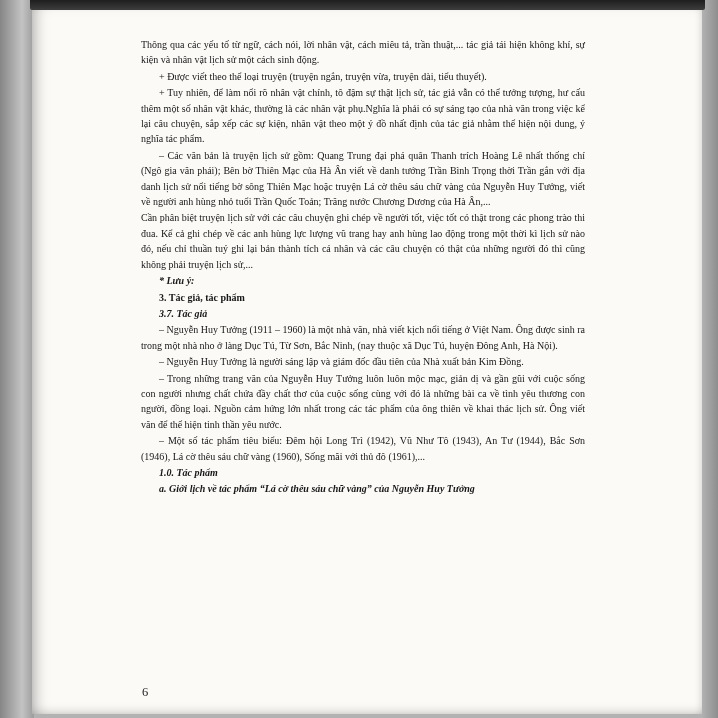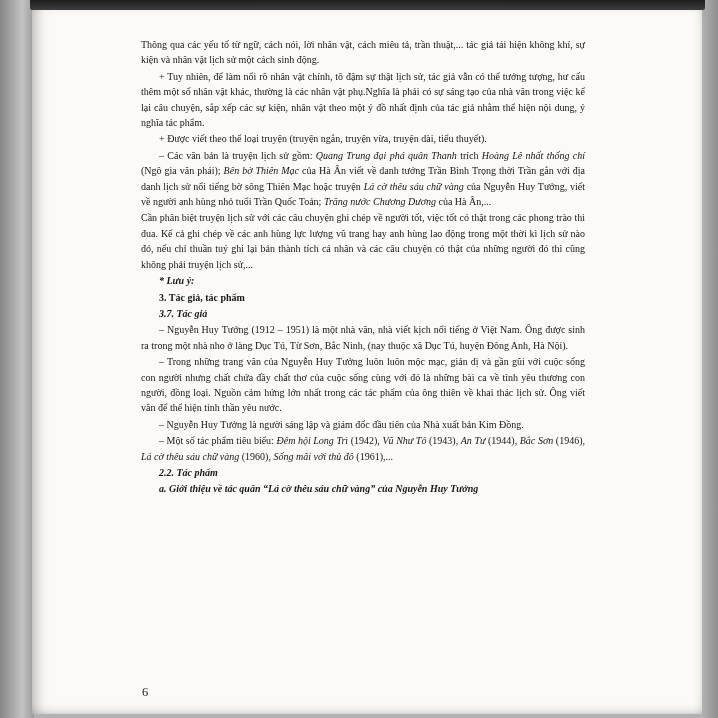--- a/index.html
+++ b/index.html
@@ -28,47 +28,47 @@
     box-shadow:inset 12px 0 16px -11px rgba(0,0,0,.38),
                inset -7px 0 9px -7px rgba(0,0,0,.18),
                inset 0 -9px 12px -9px rgba(0,0,0,.22);
   }
   .content{
     position:absolute;top:27px;left:109px;right:117px;
     color:#161616;font-size:10px;line-height:15.4px;text-align:justify;
   }
   .para{margin:0 0 1px 0;}
   .indent{text-indent:18px;}
-  .i{font-style:italic;}
+  .i{}
   .b{font-weight:bold;}
   .bi{font-weight:bold;font-style:italic;}
   .page-number{
     position:absolute;left:110px;bottom:14px;
     font-size:12.5px;color:#222;
   }
 </style>
 </head>
 <body>
 
 <div class="photo">
   <div class="side-left"></div>
   <div class="side-right"></div>
   <div class="top-edge"></div>
   <div class="page">
     <div class="content" id="content">
         <p class="para"><span>Thông qua các yếu tố từ ngữ, cách nói, lời nhân vật, cách miêu tả, trần thuật,... tác giả tái hiện không khí, sự kiện và nhân vật lịch sử một cách sinh động.</span></p>
+        <p class="para indent"><span>+ Được viết theo thể loại truyện (truyện ngắn, truyện vừa, truyện dài, tiểu thuyết).</span></p>
         <p class="para indent"><span>+ Tuy nhiên, để làm nổi rõ nhân vật chính, tô đậm sự thật lịch sử, tác giả vẫn có thể tưởng tượng, hư cấu thêm một số nhân vật khác, thường là các nhân vật phụ.Nghĩa là phải có sự sáng tạo của nhà văn trong việc kể lại câu chuyện, sắp xếp các sự kiện, nhân vật theo một ý đồ nhất định của tác giả nhằm thể hiện nội dung, ý nghĩa tác phẩm.</span></p>
-        <p class="para indent"><span>+ Được viết theo thể loại truyện (truyện ngắn, truyện vừa, truyện dài, tiểu thuyết).</span></p>
         <p class="para indent"><span>– Các văn bản là truyện lịch sử gồm: </span><span class="i">Quang Trung đại phá quân Thanh</span><span> trích </span><span class="i">Hoàng Lê nhất thống chí</span><span> (Ngô gia văn phái); </span><span class="i">Bên bờ Thiên Mạc</span><span> của Hà Ân viết về danh tướng Trần Bình Trọng thời Trần gắn với địa danh lịch sử nổi tiếng bờ sông Thiên Mạc hoặc truyện </span><span class="i">Lá cờ thêu sáu chữ vàng</span><span> của Nguyễn Huy Tưởng, viết về người anh hùng nhỏ tuổi Trần Quốc Toản; </span><span class="i">Trăng nước Chương Dương</span><span> của Hà Ân,...</span></p>
         <p class="para"><span>Cần phân biệt truyện lịch sử với các câu chuyện ghi chép về người tốt, việc tốt có thật trong các phong trào thi đua. Kể cả ghi chép về các anh hùng lực lượng vũ trang hay anh hùng lao động trong một thời kì lịch sử nào đó, nếu chỉ thuần tuý ghi lại bản thành tích cá nhân và các câu chuyện có thật của những người đó thì cũng không phải truyện lịch sử,...</span></p>
         <p class="para indent"><span class="bi">* Lưu ý:</span></p>
         <p class="para indent"><span class="b">3. Tác giả, tác phẩm</span></p>
         <p class="para indent"><span class="bi">3.7. Tác giả</span></p>
-        <p class="para indent"><span>– Nguyễn Huy Tưởng (1912 – 1951) là một nhà văn, nhà viết kịch nổi tiếng ở Việt Nam. Ông được sinh ra trong một nhà nho ở làng Dục Tú, Từ Sơn, Bắc Ninh, (nay thuộc xã Dục Tú, huyện Đông Anh, Hà Nội).</span></p>
+        <p class="para indent"><span>– Nguyễn Huy Tưởng (1911 – 1960) là một nhà văn, nhà viết kịch nổi tiếng ở Việt Nam. Ông được sinh ra trong một nhà nho ở làng Dục Tú, Từ Sơn, Bắc Ninh, (nay thuộc xã Dục Tú, huyện Đông Anh, Hà Nội).</span></p>
+        <p class="para indent"><span>– Nguyễn Huy Tưởng là người sáng lập và giám đốc đầu tiên của Nhà xuất bản Kim Đồng.</span></p>
         <p class="para indent"><span>– Trong những trang văn của Nguyễn Huy Tưởng luôn luôn mộc mạc, giản dị và gần gũi với cuộc sống con người nhưng chất chứa đầy chất thơ của cuộc sống cùng với đó là những bài ca về tình yêu thương con người, đồng loại. Nguồn cảm hứng lớn nhất trong các tác phẩm của ông thiên về khai thác lịch sử. Ông viết văn để thể hiện tinh thần yêu nước.</span></p>
-        <p class="para indent"><span>– Nguyễn Huy Tưởng là người sáng lập và giám đốc đầu tiên của Nhà xuất bản Kim Đồng.</span></p>
         <p class="para indent"><span>– Một số tác phẩm tiêu biểu: </span><span class="i">Đêm hội Long Trì</span><span> (1942), </span><span class="i">Vũ Như Tô</span><span> (1943), </span><span class="i">An Tư</span><span> (1944), </span><span class="i">Bắc Sơn</span><span> (1946), </span><span class="i">Lá cờ thêu sáu chữ vàng</span><span> (1960), </span><span class="i">Sống mãi với thủ đô</span><span> (1961),...</span></p>
-        <p class="para indent"><span class="bi">2.2. Tác phẩm</span></p>
-        <p class="para indent"><span class="bi">a. Giới thiệu về tác quân “Lá cờ thêu sáu chữ vàng” của Nguyễn Huy Tưởng</span></p>
+        <p class="para indent"><span class="bi">1.0. Tác phẩm</span></p>
+        <p class="para indent"><span class="bi">a. Giới lịch về tác phẩm “Lá cờ thêu sáu chữ vàng” của Nguyễn Huy Tưởng</span></p>
       </div>
     <div class="page-number">6</div>
   </div>
 </div>
 
 </body></html>

